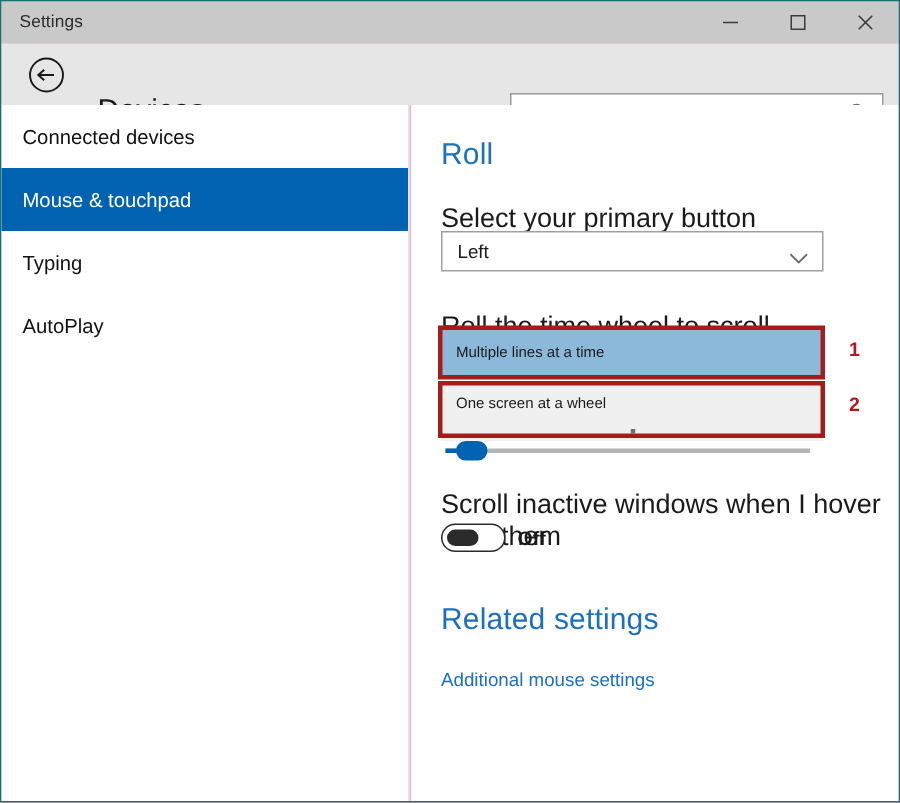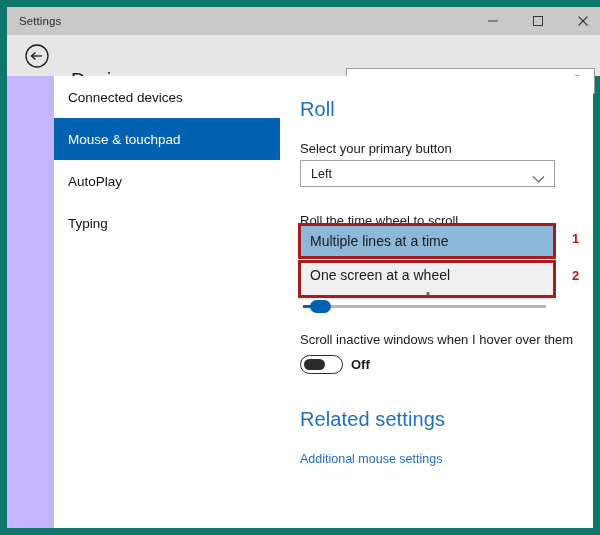--- a/index.html
+++ b/index.html
@@ -13,22 +13,22 @@
     height: 535px;
     overflow: hidden;
   }
 
   .window {
     position: absolute;
     left: 0; top: 0;
     width: 600px;
     height: 535px;
     box-sizing: border-box;
-    border: 7px solid #0f766e;
-    background: #c4b5fd;
+    border: 1px solid #0f766e;
+    background: #f9a8d4;
   }
 
   
   .titlebar {
     position: absolute;
     left: 0; top: 0;
     width: 598px;
     height: 28px;
     background: #c9c9c9;
     display: flex;
@@ -112,26 +112,25 @@
     position: absolute;
     right: 8px;
     top: 5px;
   }
 
   
   .sidebar {
     position: absolute;
     left: 0;
     top: 69px;
-    width: 232px;
+    width: 272px;
     bottom: 0;
     background: #ffffff;
     border-right: 1px solid #e3e3e3;
     box-sizing: border-box;
-    margin-left: 47px;
   }
   .nav-item {
     height: 42px;
     display: flex;
     align-items: center;
     padding-left: 14px;
     font-size: 13.5px;
     color: #111111;
     box-sizing: border-box;
     cursor: default;
@@ -153,21 +152,21 @@
   }
   .section-heading {
     position: absolute;
     font-size: 20px;
     color: #1d6fc0;
     font-weight: 400;
     letter-spacing: 0.1px;
   }
   .label {
     position: absolute;
-    font-size: 13px;
+    font-size: 18px;
     color: #1a1a1a;
   }
 
   .combo {
     position: absolute;
     box-sizing: border-box;
     border: 1px solid #a0a0a0;
     background: #ffffff;
     height: 27px;
     display: flex;
@@ -190,21 +189,21 @@
     left: 293px;
     top: 219px;
     width: 255px;
     box-sizing: border-box;
   }
   .dd-item {
     height: 30px;
     display: flex;
     align-items: center;
     box-sizing: border-box;
-    font-size: 14px;
+    font-size: 10px;
     color: #1a1a1a;
     padding-left: 10px;
     background: #f0f0f0;
   }
   .dd-item.highlighted {
     background: #8cb9da;
   }
   .dd-scroll-dot {
     height: 10px;
     background: #f0f0f0;
@@ -354,24 +353,24 @@
   </div>
 
   <div class="sidebar">
     <div class="nav-item">
       <span>Connected devices</span>
     </div>
     <div class="nav-item selected">
       <span>Mouse &amp; touchpad</span>
     </div>
     <div class="nav-item">
+      <span>Typing</span>
+    </div>
+    <div class="nav-item">
       <span>AutoPlay</span>
-    </div>
-    <div class="nav-item">
-      <span>Typing</span>
     </div>
   </div>
 
   <div class="content">
     <div class="section-heading" style="left:20px; top:22px;">Roll</div>
 
     <div class="label" style="left:20px; top:65px;">Select your primary button</div>
 
     <div class="combo" style="left:20px; top:84px; width:255px;">
       <span class="combo-text">Left</span>

